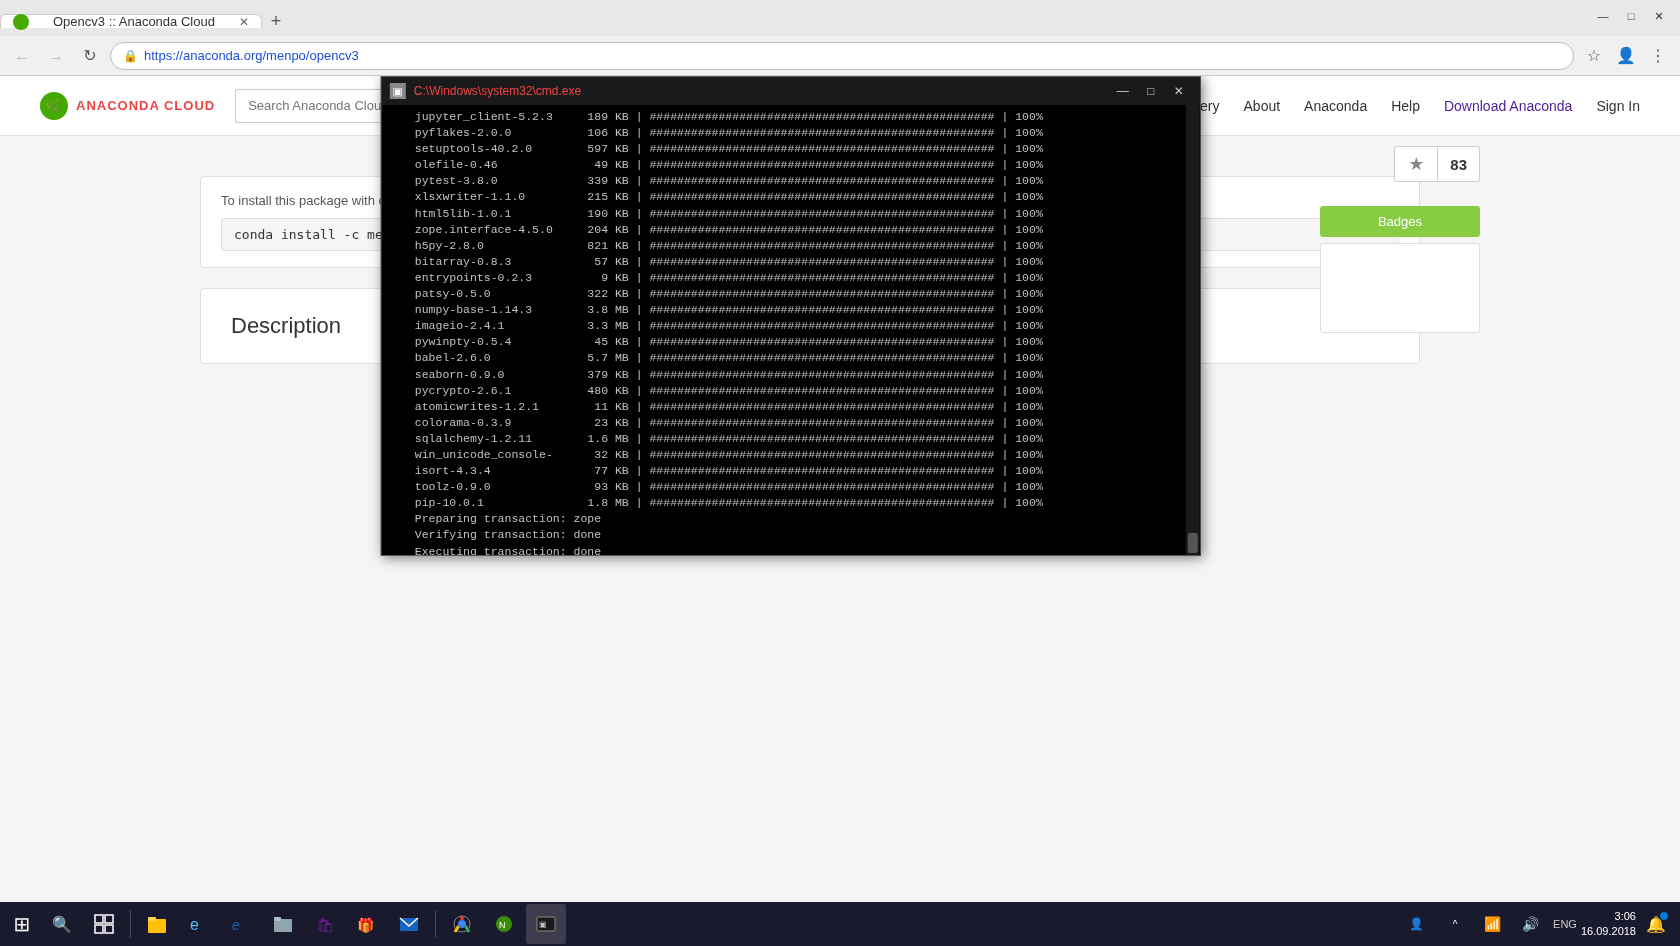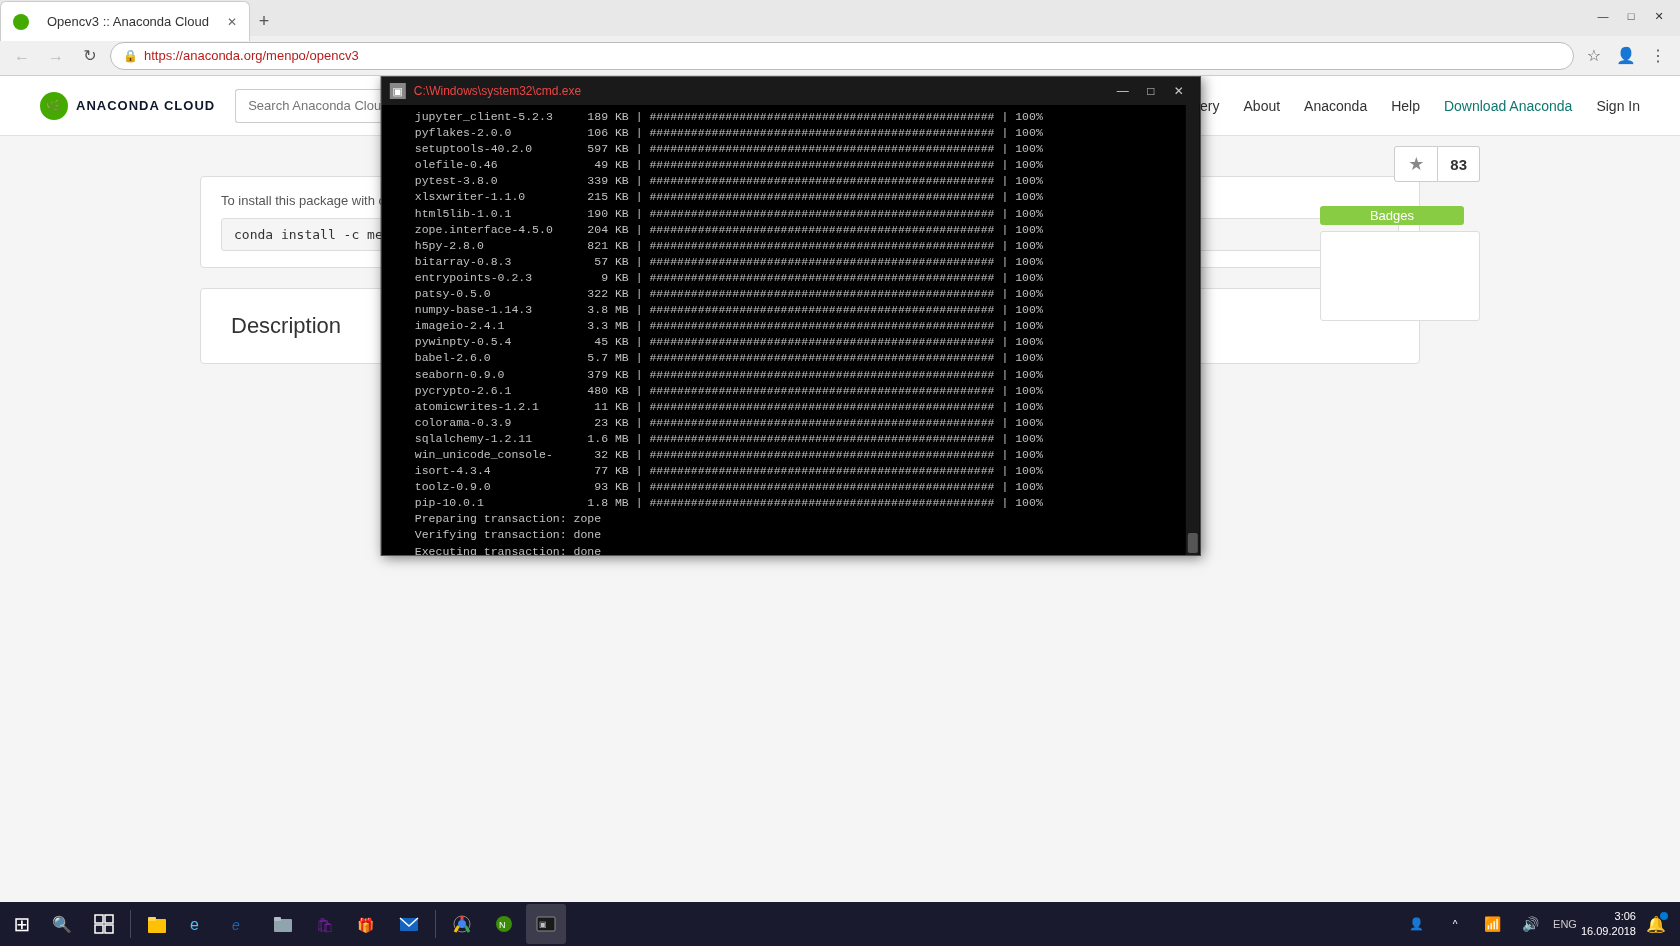--- a/index.html
+++ b/index.html
@@ -12,24 +12,24 @@
       height: 36px;
     }
     .tab {
       display: flex;
       align-items: center;
       background: #fff;
       border: 1px solid #ccc;
       border-bottom: none;
       border-radius: 6px 6px 0 0;
       padding: 0 12px;
-      height: 40px;
+      height: 14px;
       font-size: 13px;
       color: #333;
-      gap: 18px;
+      gap: 24px;
       min-width: 180px;
     }
     .tab-favicon {
       width: 16px;
       height: 16px;
       border-radius: 50%;
       background: #44aa00;
       display: inline-block;
       flex-shrink: 0;
     }
@@ -77,21 +77,21 @@
       border-radius: 14px;
       padding: 0 12px;
       font-size: 13px;
       background: #fff;
       color: #333;
       display: flex;
       align-items: center;
       gap: 6px;
     }
     .address-lock { color: #666; font-size: 12px; }
-    .address-text { flex: 1; font-size: 13px; color: #b91c1c; }
+    .address-text { flex: 1; font-size: 13px; color: #1d4ed8; }
     .browser-actions {
       display: flex;
       gap: 4px;
     }
     .browser-action-btn {
       width: 28px;
       height: 28px;
       display: flex;
       align-items: center;
       justify-content: center;
@@ -151,21 +151,21 @@
       border-radius: 50%;
       display: flex;
       align-items: center;
       justify-content: center;
       color: #fff;
       font-size: 14px;
     }
     .logo-text {
       font-size: 13px;
       font-weight: bold;
-      color: #0f172a;
+      color: #ef4444;
       letter-spacing: 1px;
     }
     .nav-search {
       display: flex;
       align-items: center;
       flex: 0 0 auto;
     }
     .nav-search input {
       border: 1px solid #ccc;
       border-right: none;
@@ -196,21 +196,21 @@
       gap: 24px;
       margin-left: auto;
     }
     .nav-link {
       font-size: 14px;
       color: #333;
       text-decoration: none;
       cursor: pointer;
     }
     .nav-link.download {
-      color: #0f766e;
+      color: #4c1d95;
     }
     .nav-link.signin {
       color: #333;
     }
 
     
     .page-content {
       background: #f5f5f5;
       padding: 20px 260px 20px 200px;
       min-height: 600px;
@@ -250,25 +250,25 @@
       align-items: center;
       font-size: 15px;
       font-weight: bold;
       color: #333;
     }
 
     .badges-btn {
       background: #88cc44;
       color: #fff;
       border: none;
-      padding: 2px 16px;
+      padding: 8px 16px;
       border-radius: 3px;
       font-size: 13px;
       cursor: pointer;
-      width: 144px;
+      width: 160px;
       text-align: center;
       margin-top: 10px;
     }
 
     .sidebar-right {
       position: absolute;
       right: 200px;
       top: 60px;
       width: 160px;
     }

